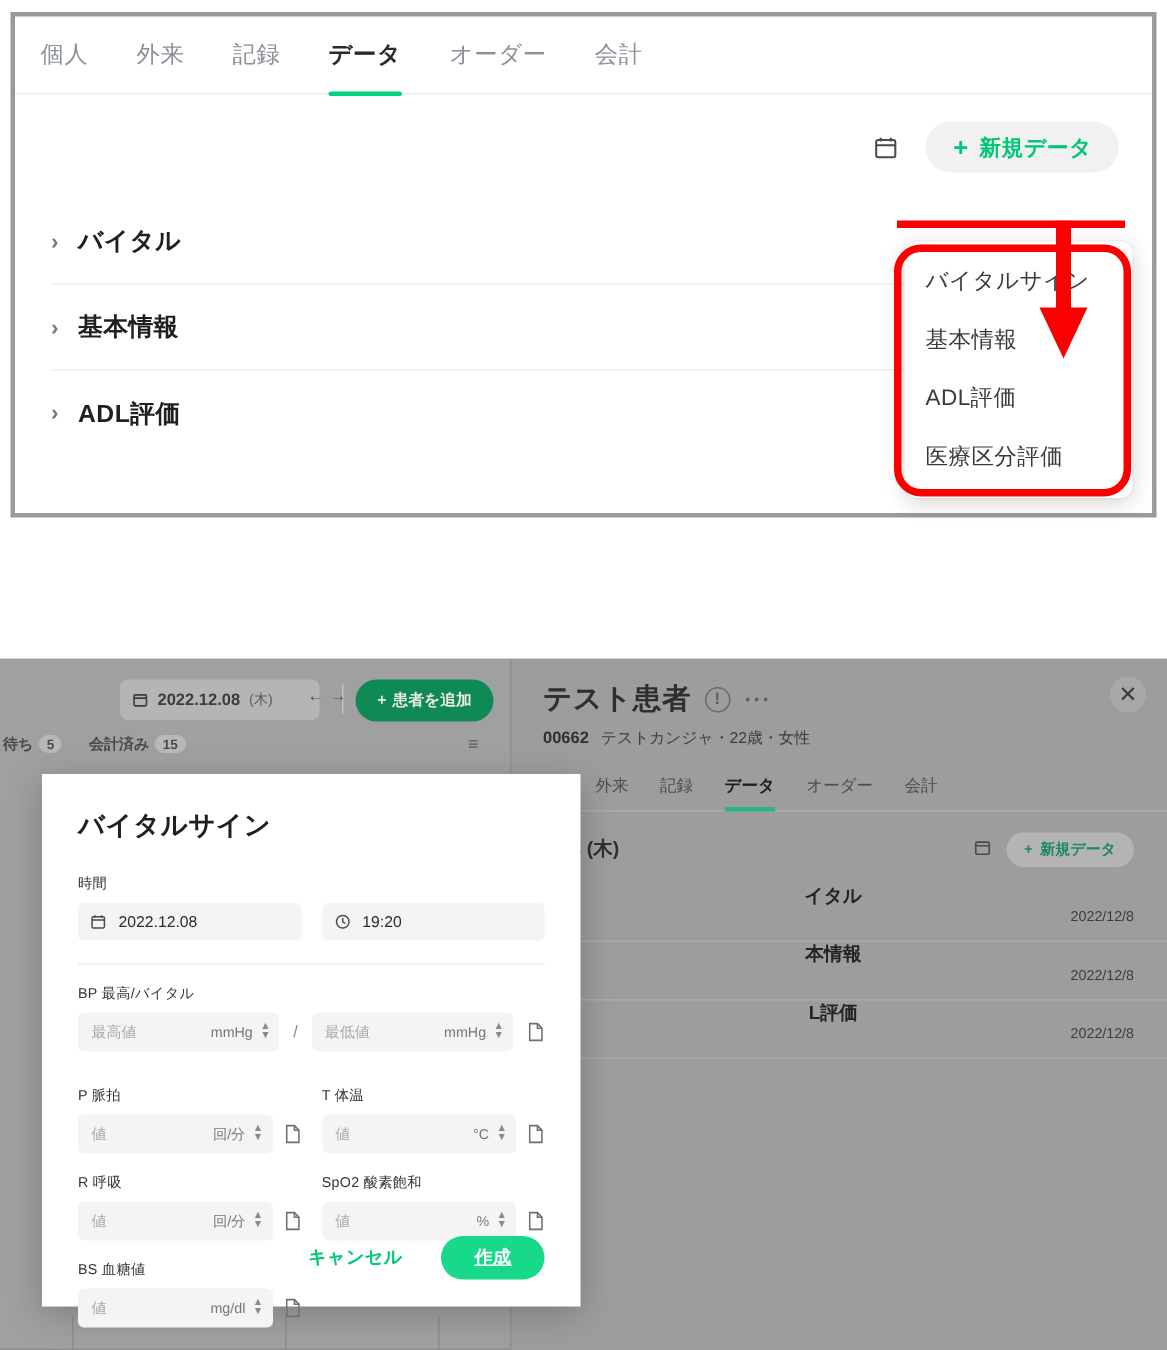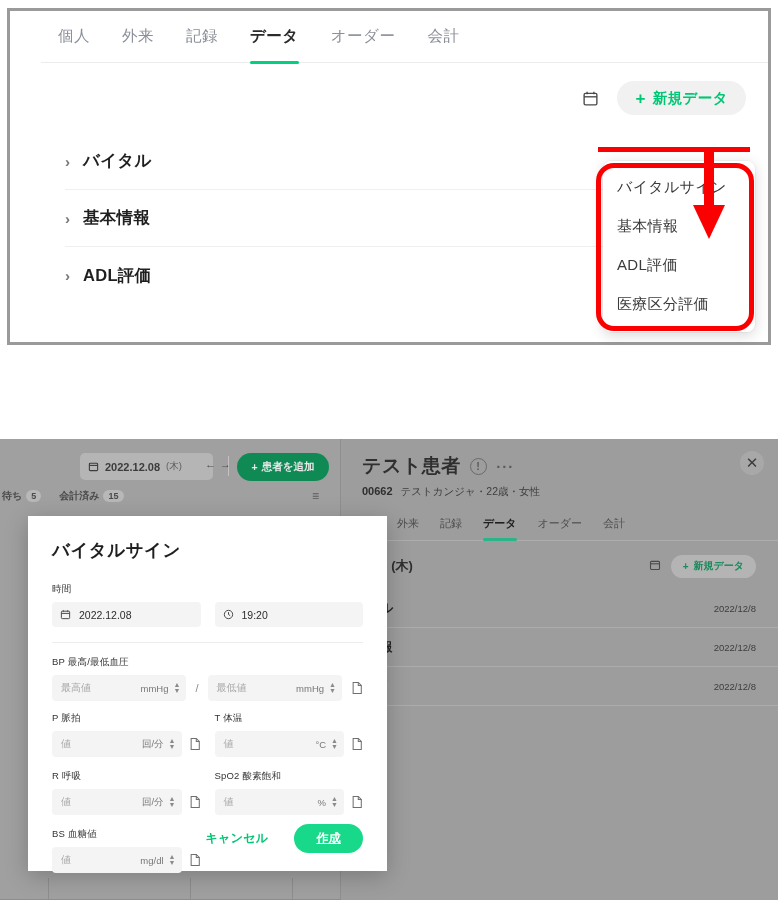--- a/index.html
+++ b/index.html
@@ -12,21 +12,20 @@
   #root { position: relative; width: 778px; height: 900px; background: #fff; }
 
   
   .top-panel {
     position: absolute;
     left: 7px; top: 8px;
     width: 764px; height: 337px;
     background: #ffffff;
     border: 3px solid #9a9a9a;
     overflow: visible;
-    padding-left: 31px;
   }
   .tabbar {
     position: relative;
     height: 52px;
     border-bottom: 1px solid #ececec;
     padding-left: 17px;
     display: flex;
     align-items: center;
     gap: 0px;
   }
@@ -254,21 +253,21 @@
     height: 23px; padding: 0 12px;
     font-size: 10px; font-weight: bold;
     display: flex; align-items: center; gap: 5px;
   }
   .pt-rowlist { position: absolute; left: 341px; top: 150px; width: 437px; }
   .pt-row {
     height: 39px;
     display: flex; align-items: center;
     padding: 0 22px 0 14px;
     border-bottom: 1px solid rgba(255,255,255,.16);
-    font-size: 12.5px; font-weight: bold; color: #242424;
+    font-size: 12.5px; font-weight: bold; color: #242424; flex-direction: column;
   }
   .pt-row-date { margin-left: auto; font-size: 9.5px; font-weight: normal; color: #3d3d3d; }
 
   .close-x {
     position: absolute; right: 14px; top: 12px;
     width: 24px; height: 24px;
     display: flex; align-items: center; justify-content: center;
     font-size: 15px; color: #3b3b3b;
     border-radius: 50%;
     background: rgba(255,255,255,.12);
@@ -315,21 +314,21 @@
     height: 26px; flex: 1;
     display: flex; align-items: center;
     padding: 0 6px 0 9px;
     gap: 5px;
   }
   .numinp .ph { font-size: 10px; color: #a8a8a8; flex: 1; }
   .numinp .unit { font-size: 9.5px; color: #777; }
   .stepper { display: flex; flex-direction: column; gap: 2px; color: #8a8a8a; line-height: .6; }
   .stepper span { font-size: 7px; }
   .doc-icon { width: 12px; height: 14px; flex: 0 0 auto; }
-  .bp-row { display: flex; align-items: center; gap: 9px; margin-bottom: 11px; }
+  .bp-row { display: flex; align-items: center; gap: 9px; margin-bottom: 23px; }
   .bp-half { display: flex; align-items: center; flex: 1; }
   .slash { font-size: 11px; color: #8b8b8b; }
 
   .modal-actions {
     position: absolute; right: 24px; bottom: 18px;
     display: flex; align-items: center; gap: 26px;
   }
   .btn-cancel {
     background: none; border: none;
     color: #00c774; font-weight: bold; font-size: 12px;
@@ -517,21 +516,21 @@
             <svg width="11" height="11" viewBox="0 0 20 20" fill="none" stroke="#4a4a4a" stroke-width="1.8">
               <circle cx="10" cy="10" r="7.6"></circle>
                 <path d="M10 5.6V10l3 2"></path>
             </svg>
           </span>
           <span>19:20</span>
         </div>
       </div>
       <div class="hr"></div>
 
-      <div class="fld-label">BP 最高/最低血圧</div>
+      <div class="fld-label">BP 最高/バイタル</div>
       <div class="bp-row">
         <div class="bp-half">
           <div class="numinp">
             <span class="ph">最高値</span>
             <span class="unit">mmHg</span>
             <span class="stepper">
                 <span>▲</span>
                 <span>▼</span>
               </span>
           </div>

